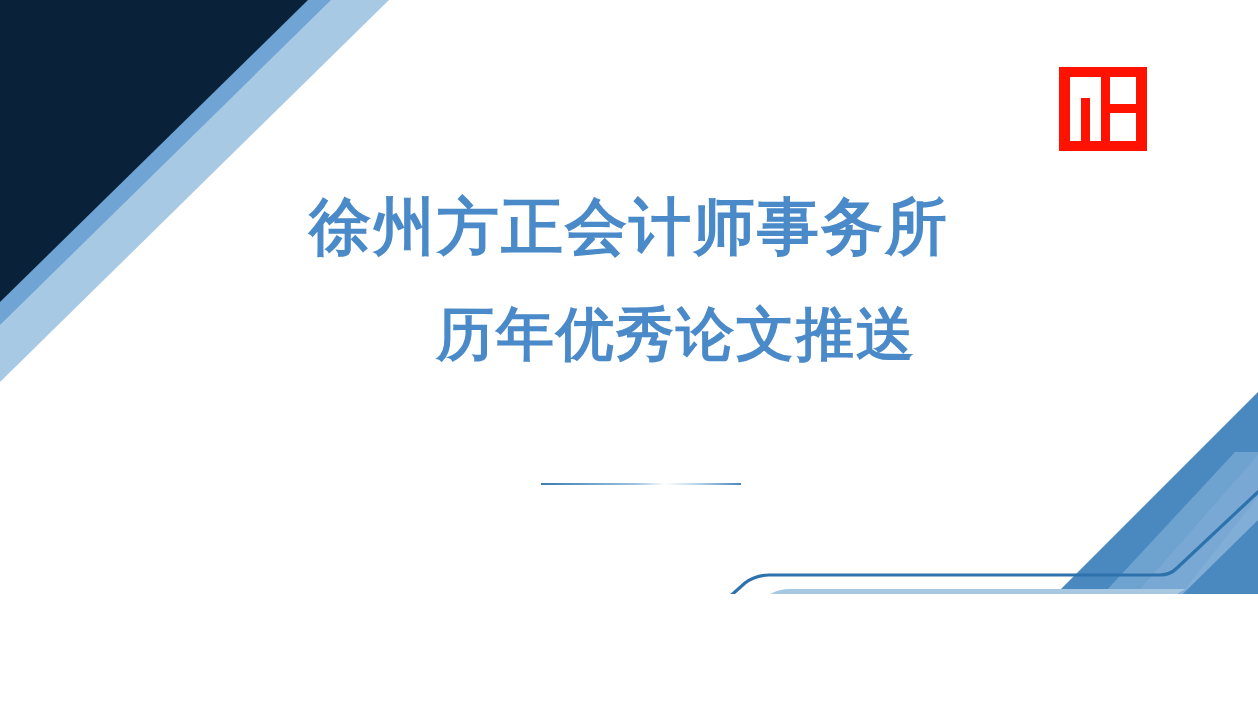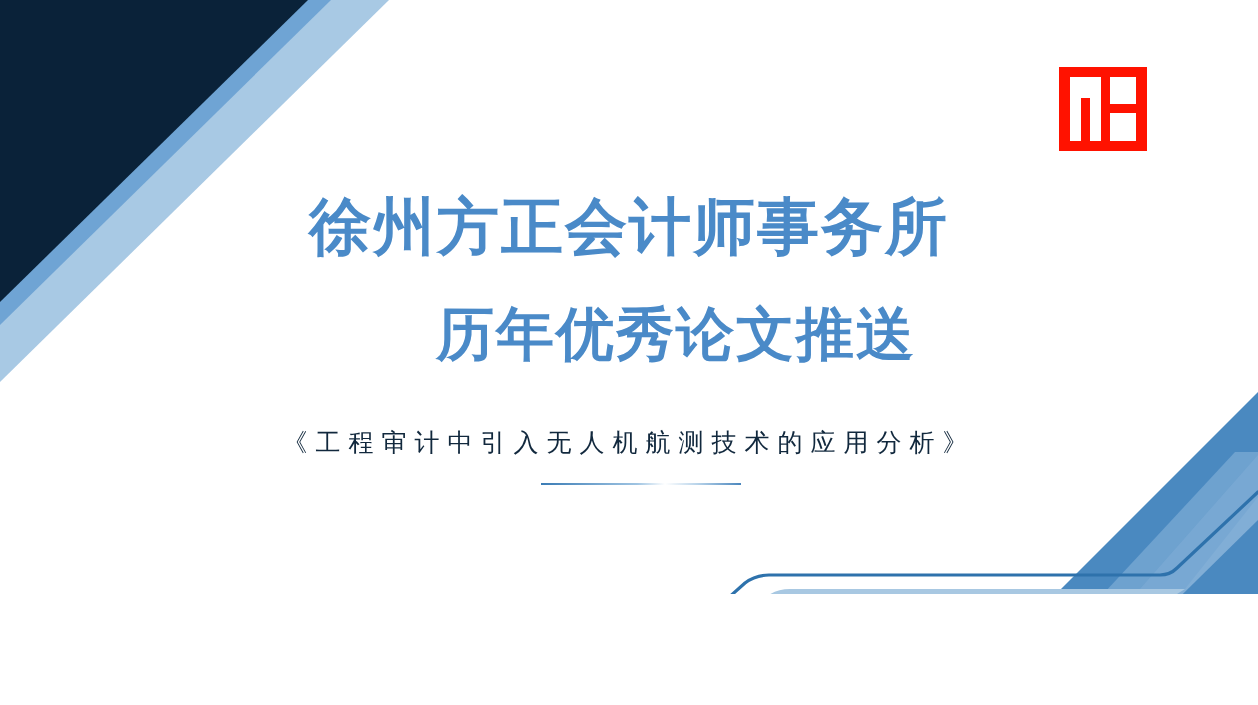--- a/index.html
+++ b/index.html
@@ -149,18 +149,17 @@
       <rect x="51" y="46" width="26" height="28" fill="#ffffff"></rect>
     </svg>
   </div>
 
   <div id="titleblock">
 
     <div class="title-line" id="title-line-1">徐州方正会计师事务所</div>
 
     <div class="title-line" id="title-line-2">历年优秀论文推送</div>
 
-    <div id="subtitle">《工程审计中引入无人机航测技术的应用分析》</div>
 
     <div id="divider"></div>
   </div>
 
 </div>
 
 </body></html>

